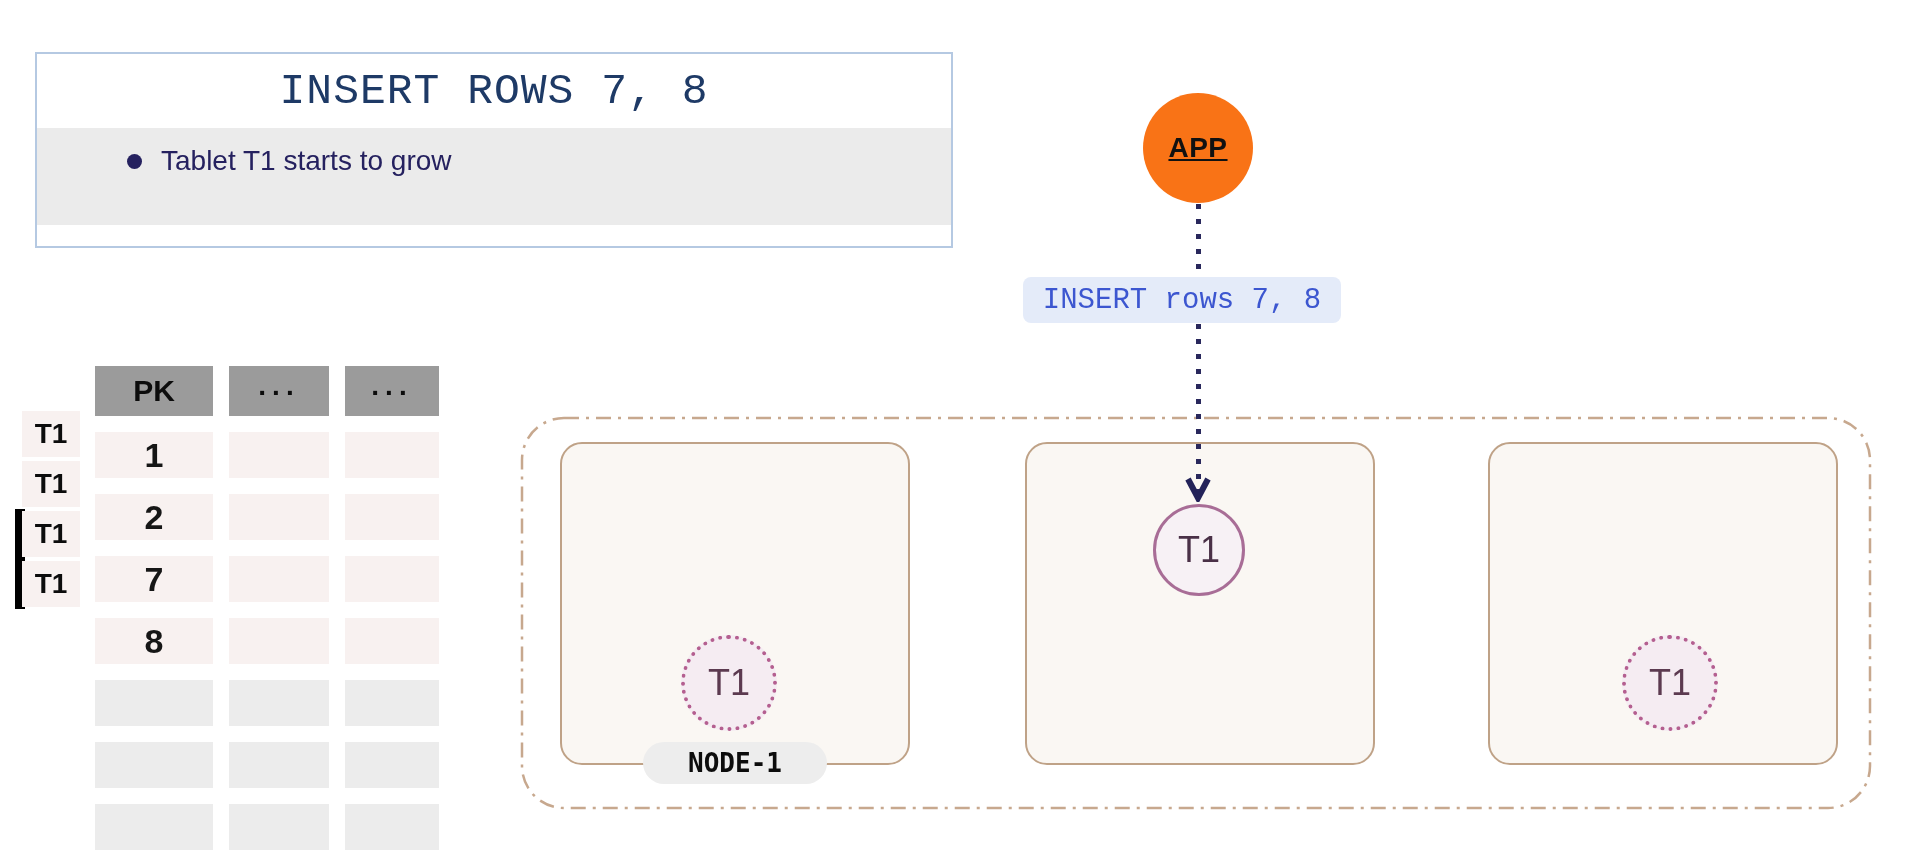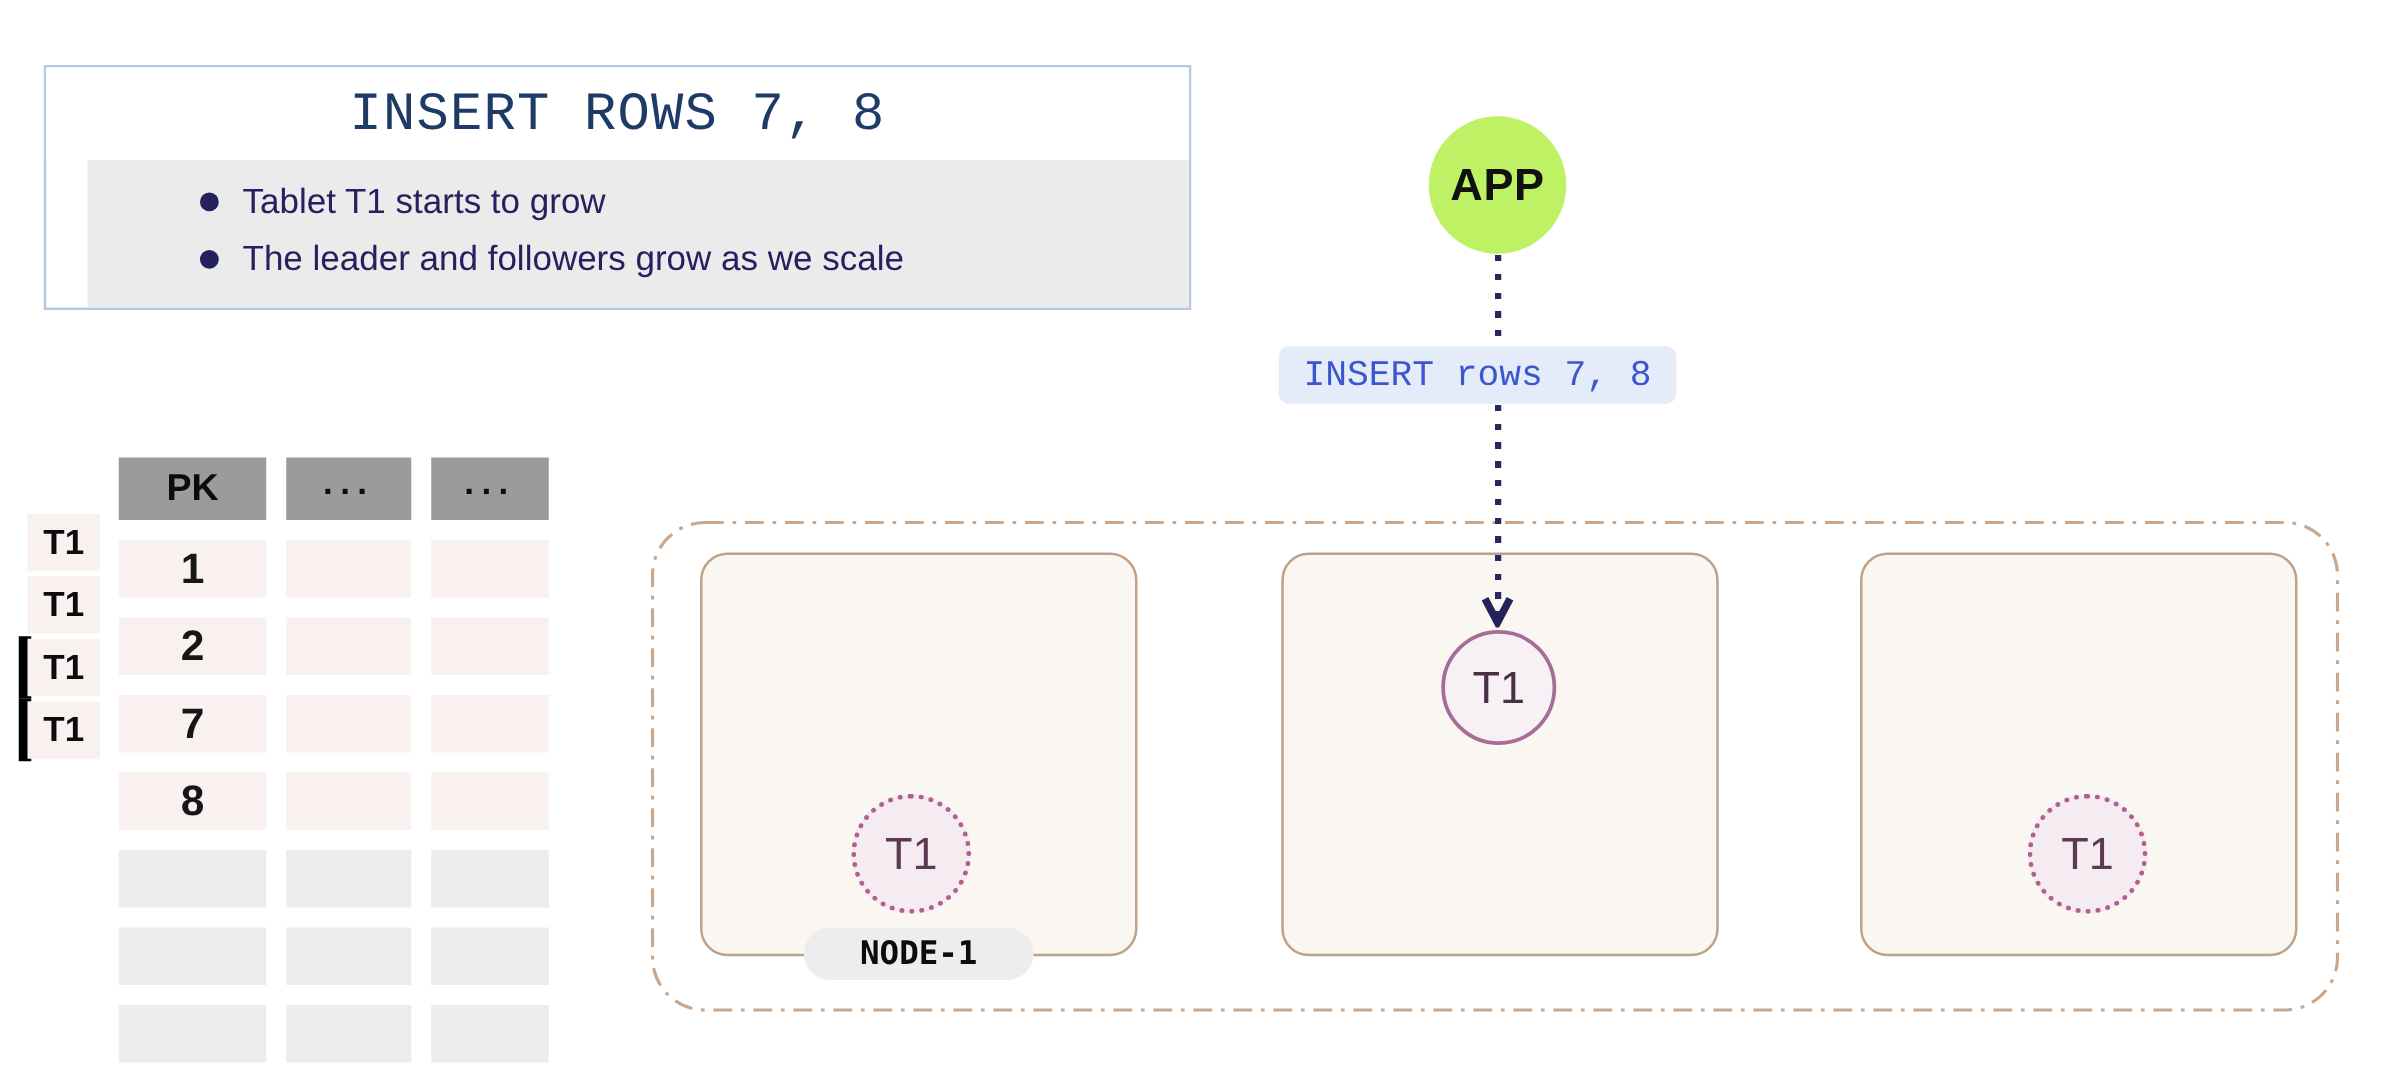--- a/index.html
+++ b/index.html
@@ -15,38 +15,38 @@
     position:absolute; left:35px; top:52px; width:918px; height:196px;
     border:2px solid #b5c9e2; background:#ffffff;
   }
   .info-title {
     height:74px; display:flex; align-items:center; justify-content:center;
     font-family:"Liberation Mono","DejaVu Sans Mono",monospace;
     font-size:43px; font-weight:500; color:#1e3a66; letter-spacing:1px;
     background:#ffffff;
   }
   .info-body {
-    height:118px; background:#ebebeb; padding:10px 0 0 72px;margin-left:33px;
+    height:97px; background:#ebebeb; padding:10px 0 0 72px;
   }
   .info-body ul { list-style:none; }
   .info-body li {
     position:relative; padding-left:52px; line-height:46px;
     font-size:28px; color:#25215f;
   }
   .info-body li::before {
     content:""; position:absolute; left:18px; top:16px;
     width:15px; height:15px; border-radius:50%; background:#25215f;
   }
 
   
   .app-circle {
     position:absolute; left:1143px; top:93px; width:110px; height:110px;
-    border-radius:50%; background:#bef264;
-    display:flex; align-items:center; justify-content:center;
-    font-size:36px; font-weight:bold; color:#111111; letter-spacing:0.5px;
+    border-radius:50%; background:#f97316;
+    display:flex; align-items:center; justify-content:center;
+    font-size:28px; font-weight:bold; color:#111111; letter-spacing:0.5px;text-decoration:underline;
   }
   .flow-line {
     position:absolute; left:1196px; top:204px; width:5px; height:290px;
     background:repeating-linear-gradient(to bottom,#29285c 0 5px,transparent 5px 15px);
   }
   .flow-arrowhead { position:absolute; left:1185px; top:476px; }
   .flow-label {
     position:absolute; left:1023px; top:277px; width:318px; height:46px;
     background:#e4ebf9; border-radius:8px;
     display:flex; align-items:center; justify-content:center;
@@ -116,21 +116,20 @@
 </head>
 <body>
 
 <div id="canvas">
 
   <section class="info-box">
     <div class="info-title">INSERT ROWS 7, 8</div>
     <div class="info-body">
       <ul>
         <li>Tablet T1 starts to grow</li>
-        <li>The leader and followers grow as we scale</li>
       </ul>
     </div>
   </section>
 
   <div class="row-tag tag-1">T1</div>
   <div class="row-tag tag-2">T1</div>
   <div class="row-mark mark-3"></div>
   <div class="row-tag tag-3">T1</div>
   <div class="row-mark mark-4"></div>
   <div class="row-tag tag-4">T1</div>

